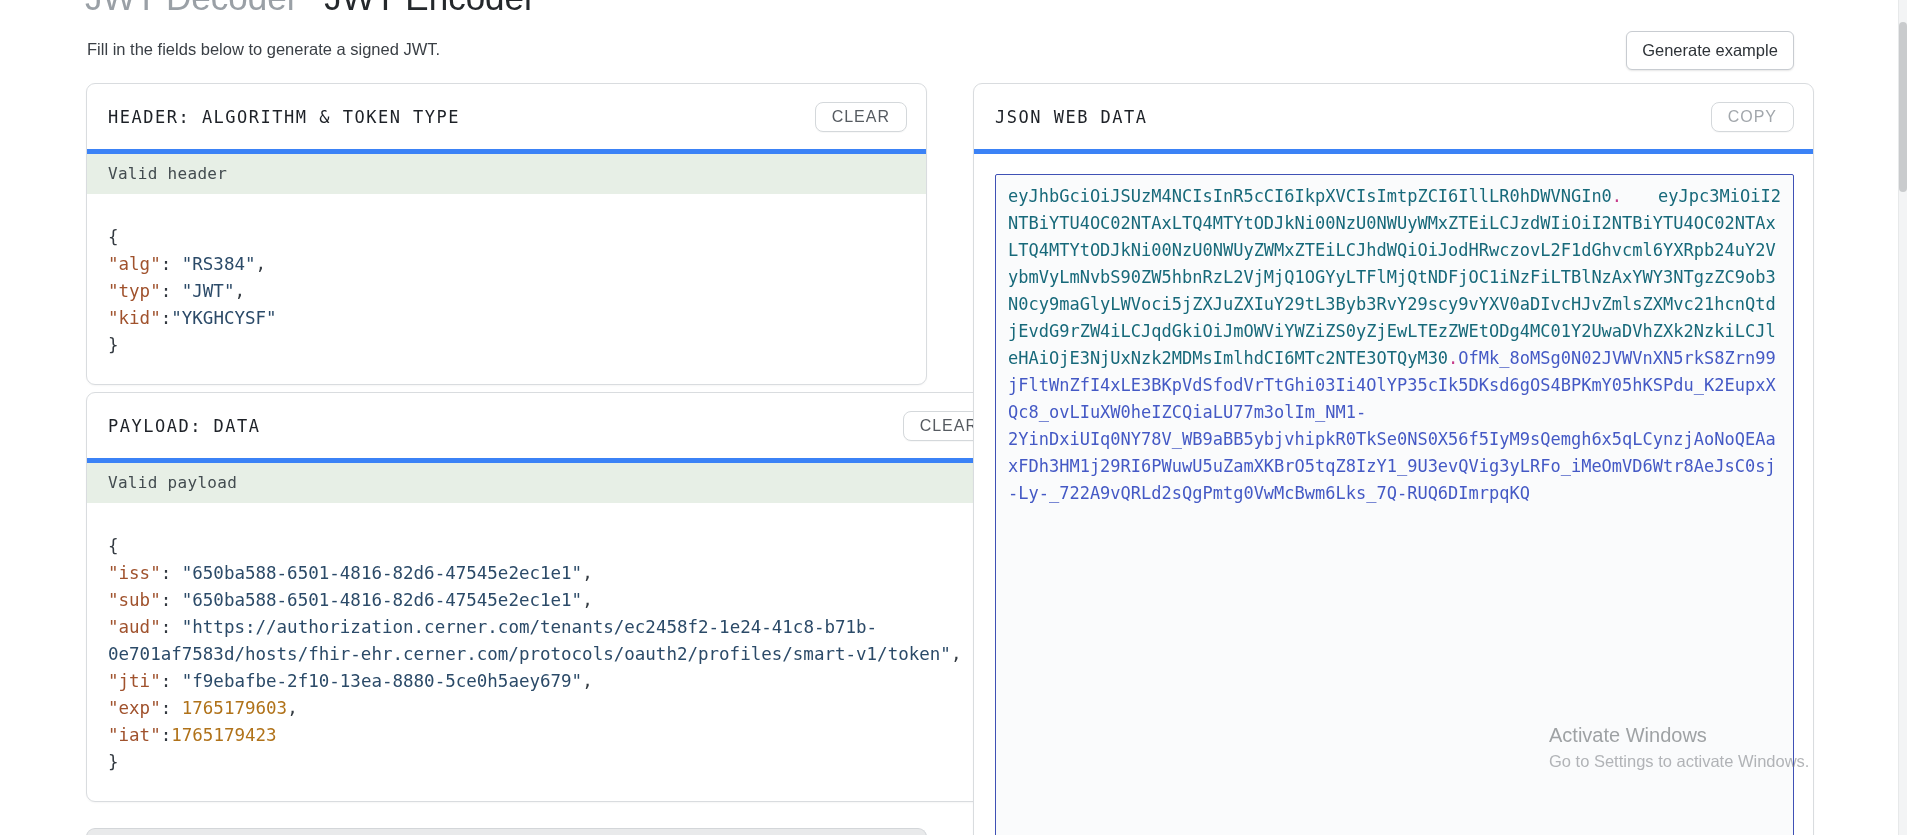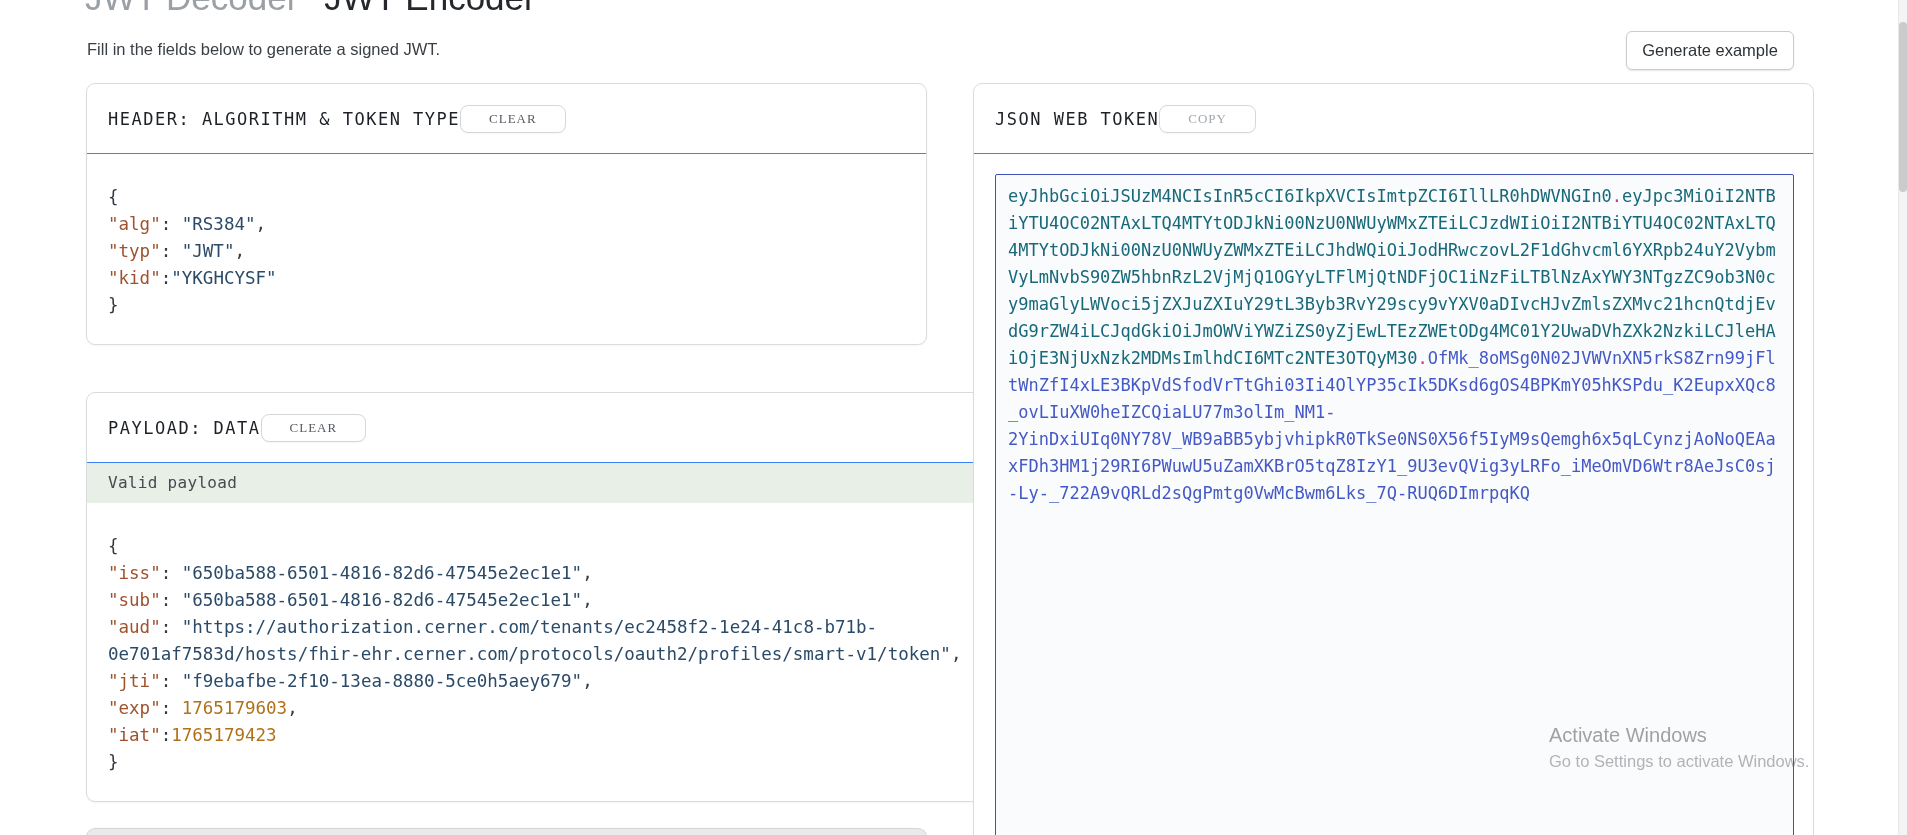--- a/index.html
+++ b/index.html
@@ -21,28 +21,28 @@
     box-shadow:0 1px 2px rgba(0,0,0,.10);cursor:pointer;white-space:nowrap;
   }
 
   
   .card{
     position:absolute;box-sizing:border-box;background:#fff;
     border:1px solid var(--card_border,#d9dcdf);border-radius:9px;
     box-shadow:0 1px 2px rgba(0,0,0,.04);overflow:hidden;
   }
   .card-head{
-    height:70px;display:flex;align-items:center;
-    padding:0 19px 0 21px;border-bottom:1px solid #3b82f6;box-sizing:border-box;
+    height:70px;display:flex;align-items:center;justify-content:space-between;
+    padding:0 19px 0 21px;border-bottom:5px solid #3b82f6;box-sizing:border-box;
   }
   .card-title{font-size:17px;letter-spacing:1.5px;color:#1d2127;font-weight:500;}
   .mini-btn{
     background:#fff;border:1px solid #d4d8db;border-radius:8px;
-    padding:5px 28px;font-size:13px;letter-spacing:1px;cursor:pointer;
-    font-family:Liberation Serif, serif;box-shadow:0 1px 1px rgba(0,0,0,.03);
+    padding:5px 16px;font-size:16px;letter-spacing:1px;cursor:pointer;
+    font-family:Liberation Sans, sans-serif;box-shadow:0 1px 1px rgba(0,0,0,.03);
   }
   .clear-btn{color:#565b61;}
   .copy-btn{color:#a2a7ac;}
   .status-bar{
     height:40px;line-height:40px;padding:0 21px;background:var(--status_bg,#e7efe6);
     font-size:16px;letter-spacing:.3px;color:#434c50;
   }
   .code-area{
     padding:30px 21px 25px 21px;font-size:17.5px;line-height:27px;
     white-space:pre-wrap;overflow-wrap:break-word;word-break:normal;cursor:text;
@@ -62,21 +62,21 @@
 
   
   #token-card{left:973px;top:83px;width:841px;height:780px;}
   .token-box{
     margin:20px 21px;box-sizing:border-box;width:799px;height:680px;
     background:#fafbfc;border:1.5px solid var(--token_border,#3f51b5);border-radius:2px;
     padding:8px 12px 12px 12px;font-size:17px;line-height:27px;
     white-space:pre-wrap;overflow-wrap:break-word;word-break:normal;cursor:text;
   }
   .seg-header{color:var(--tok_header,#17697a);}
-  .seg-payload{color:var(--tok_payload,#17697a);}
+  .seg-payload{color:var(--tok_payload,#17697a);margin-left:36px;}
   .seg-sig{color:var(--tok_sig,#4459c5);}
   .seg-dot{color:var(--tok_dot,#c73a8a);}
 
   
   .watermark{position:absolute;left:1549px;top:724px;text-align:left;pointer-events:none;z-index:5;}
   .watermark-line1{font-size:20px;color:rgba(102,106,110,.62);}
   .watermark-line2{font-size:16.5px;color:rgba(110,114,118,.52);margin-top:5px;}
 
   
   .scrollbar-track{position:absolute;right:0;top:0;width:8px;height:835px;background:#f3f4f5;border-left:1px solid #e7e9ea;}
@@ -92,20 +92,21 @@
 
 <div class="subtitle">Fill in the fields below to generate a signed JWT.</div>
 
 <button class="generate-btn">Generate example</button>
 
 <div class="card" id="header-card">
   <div class="card-head">
     <span class="card-title mono">HEADER: ALGORITHM &amp; TOKEN TYPE</span>
     <button class="mini-btn clear-btn">CLEAR</button>
   </div>
+  <div class="status-bar mono">Valid header</div>
   <div class="code-area mono"><span class="seg-punc">{
 </span><span class="seg-key">"alg"</span><span class="seg-punc">: </span><span class="seg-str">"RS384"</span><span class="seg-punc">,
 </span><span class="seg-key">"typ"</span><span class="seg-punc">: </span><span class="seg-str">"JWT"</span><span class="seg-punc">,
 </span><span class="seg-key">"kid"</span><span class="seg-punc">:</span><span class="seg-str">"YKGHCYSF"</span><span class="seg-punc">
 }</span></div>
 </div>
 
 <div class="card" id="payload-card">
   <div class="card-head">
     <span class="card-title mono">PAYLOAD: DATA</span>
@@ -119,21 +120,21 @@
 </span><span class="seg-key">"jti"</span><span class="seg-punc">: </span><span class="seg-str">"f9ebafbe-2f10-13ea-8880-5ce0h5aey679"</span><span class="seg-punc">,
 </span><span class="seg-key">"exp"</span><span class="seg-punc">: </span><span class="seg-num">1765179603</span><span class="seg-punc">,
 </span><span class="seg-key">"iat"</span><span class="seg-punc">:</span><span class="seg-num">1765179423</span><span class="seg-punc">
 }</span></div>
 </div>
 
 <div id="next-card-sliver"></div>
 
 <div class="card" id="token-card">
   <div class="card-head">
-    <span class="card-title mono">JSON WEB TOKEN</span>
+    <span class="card-title mono">JSON WEB DATA</span>
     <button class="mini-btn copy-btn">COPY</button>
   </div>
   <div class="token-box mono"><span class="seg-header">eyJhbGciOiJSUzM4NCIsInR5cCI6IkpXVCIsImtpZCI6IllLR0hDWVNGIn0</span><span class="seg-dot">.</span><span class="seg-payload">eyJpc3MiOiI2NTBiYTU4OC02NTAxLTQ4MTYtODJkNi00NzU0NWUyWMxZTEiLCJzdWIiOiI2NTBiYTU4OC02NTAxLTQ4MTYtODJkNi00NzU0NWUyZWMxZTEiLCJhdWQiOiJodHRwczovL2F1dGhvcml6YXRpb24uY2VybmVyLmNvbS90ZW5hbnRzL2VjMjQ1OGYyLTFlMjQtNDFjOC1iNzFiLTBlNzAxYWY3NTgzZC9ob3N0cy9maGlyLWVoci5jZXJuZXIuY29tL3Byb3RvY29scy9vYXV0aDIvcHJvZmlsZXMvc21hcnQtdjEvdG9rZW4iLCJqdGkiOiJmOWViYWZiZS0yZjEwLTEzZWEtODg4MC01Y2UwaDVhZXk2NzkiLCJleHAiOjE3NjUxNzk2MDMsImlhdCI6MTc2NTE3OTQyM30</span><span class="seg-dot">.</span><span class="seg-sig">OfMk_8oMSg0N02JVWVnXN5rkS8Zrn99jFltWnZfI4xLE3BKpVdSfodVrTtGhi03Ii4OlYP35cIk5DKsd6gOS4BPKmY05hKSPdu_K2EupxXQc8_ovLIuXW0heIZCQiaLU77m3olIm_NM1-2YinDxiUIq0NY78V_WB9aBB5ybjvhipkR0TkSe0NS0X56f5IyM9sQemgh6x5qLCynzjAoNoQEAaxFDh3HM1j29RI6PWuwU5uZamXKBrO5tqZ8IzY1_9U3evQVig3yLRFo_iMeOmVD6Wtr8AeJsC0sj-Ly-_722A9vQRLd2sQgPmtg0VwMcBwm6Lks_7Q-RUQ6DImrpqKQ</span></div>
 </div>
 
 <div class="watermark">
   <div class="watermark-line1">Activate Windows</div>
   <div class="watermark-line2">Go to Settings to activate Windows.</div>
 </div>
 

